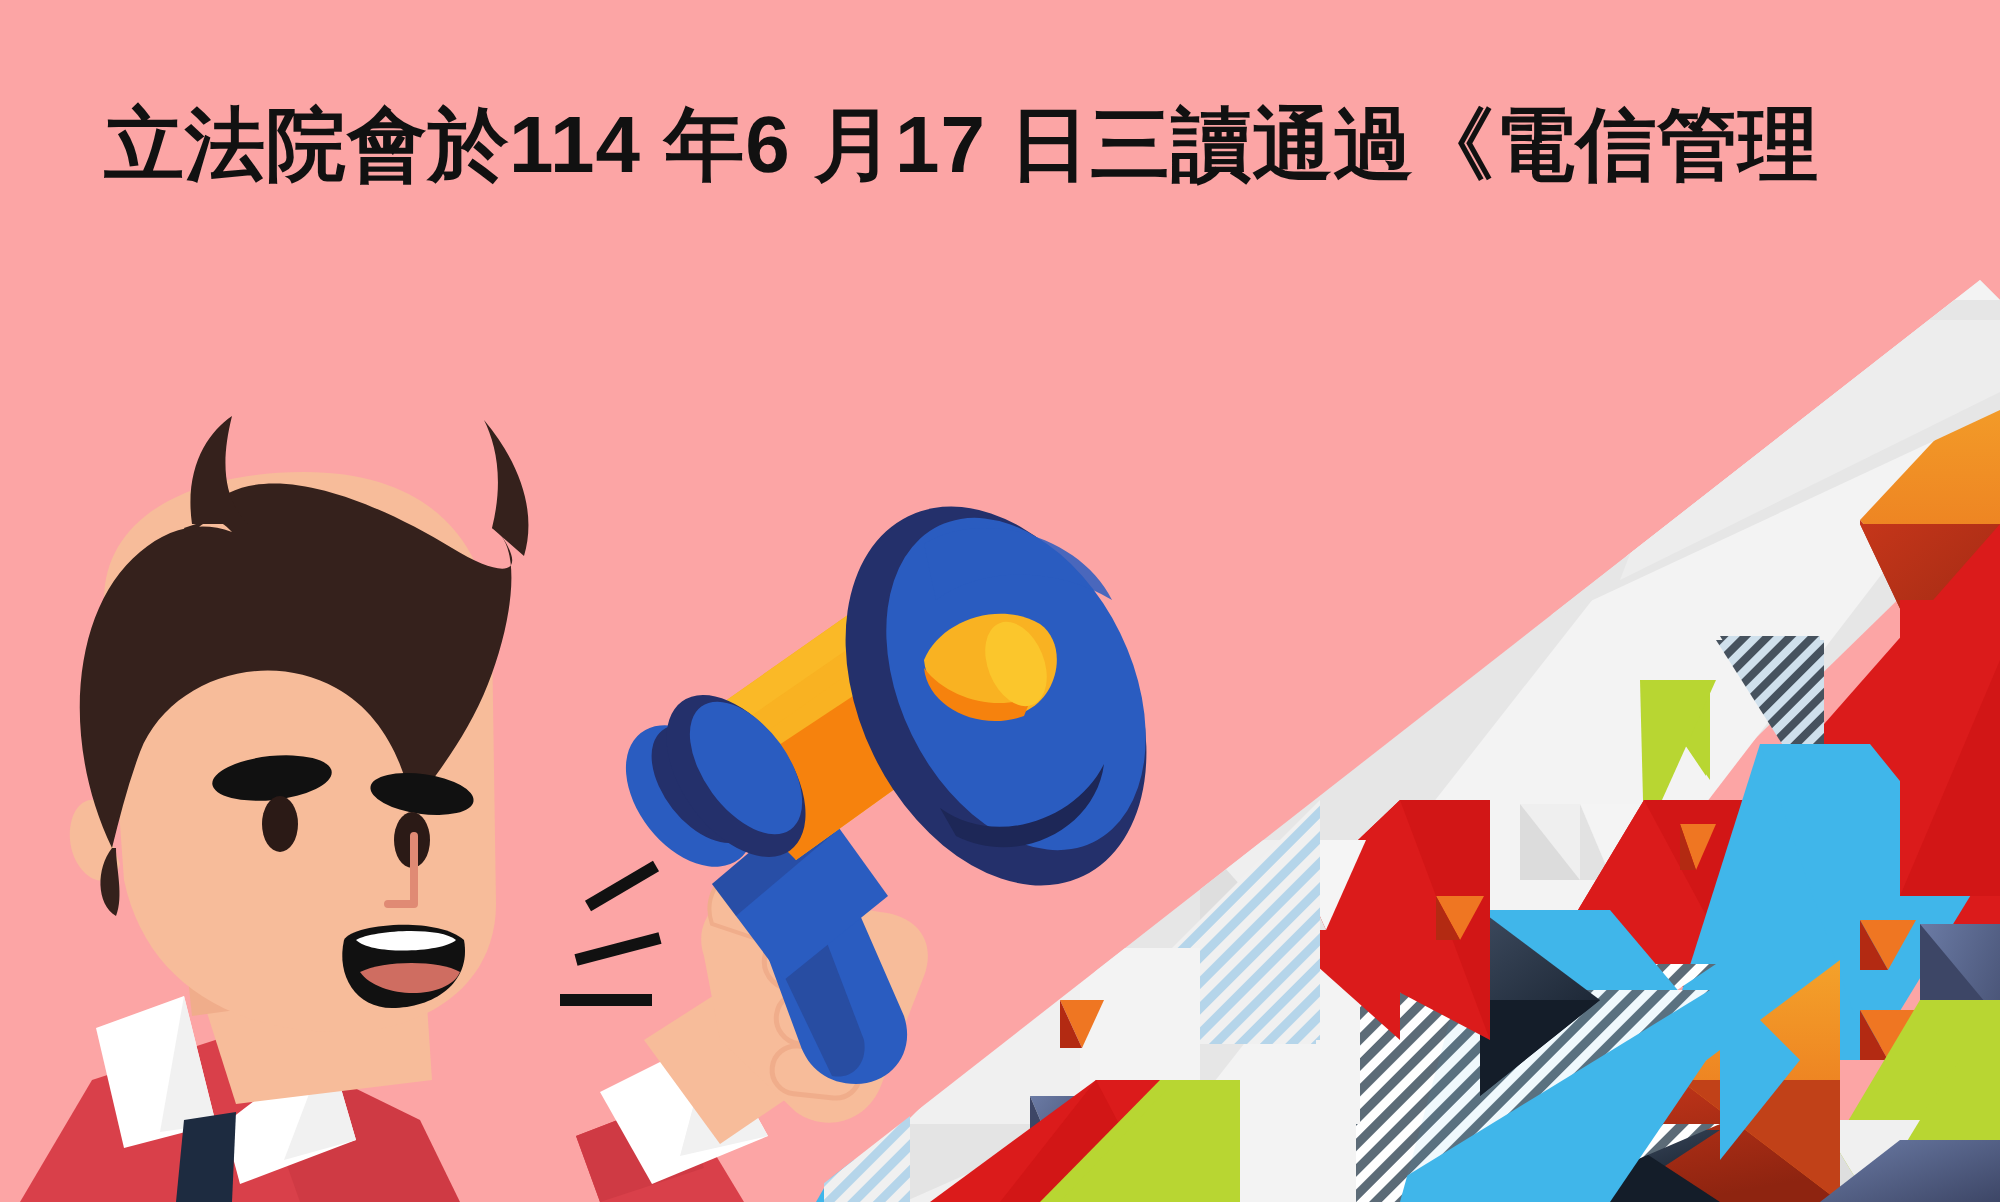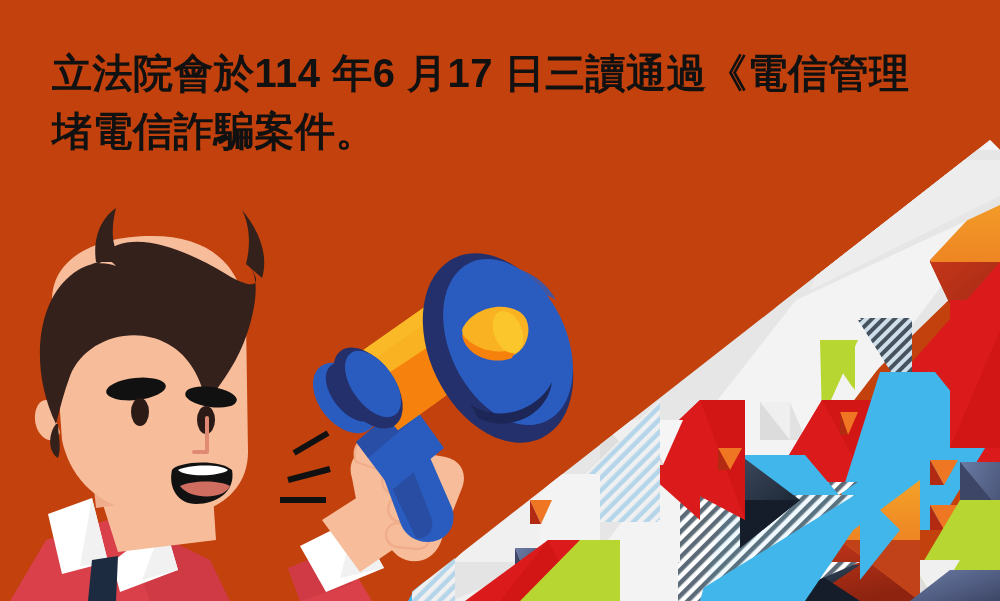--- a/index.html
+++ b/index.html
@@ -34,21 +34,21 @@
     color: #111111;
     line-height: 58px;
     letter-spacing: 0.5px;
     white-space: nowrap;
   }
   svg { display: block; }
 </style>
 </head>
 <body>
 
-<div id="poster" style="background: #c2410c;">
+<div id="poster" style="background: #fca5a5;">
 
   <div id="bg-layer"></div>
 
   <div id="art-layer">
     <svg width="1000" height="601" viewBox="0 0 1000 601" xmlns="http://www.w3.org/2000/svg">
       <defs>
         <clipPath id="posterClip">
             <rect x="0" y="0" width="1000" height="601"></rect>
           </clipPath>
         <clipPath id="geoClip">
@@ -362,17 +362,16 @@
           <path d="M 470 404 C 498 424, 538 410, 552 382 C 548 414, 510 434, 478 418 Z" fill="#1d2757"></path>
         </g>
 
       </g>
     </svg>
   </div>
 
   <div id="text-layer">
     <div class="headline-block">
       <div class="headline-line" style="color: rgb(17, 17, 17);">立法院會於114 年6 月17 日三讀通過《電信管理</div>
-      <div class="headline-line" style="color: rgb(17, 17, 17);">堵電信詐騙案件。</div>
     </div>
   </div>
 
 </div>
 
 </body></html>

